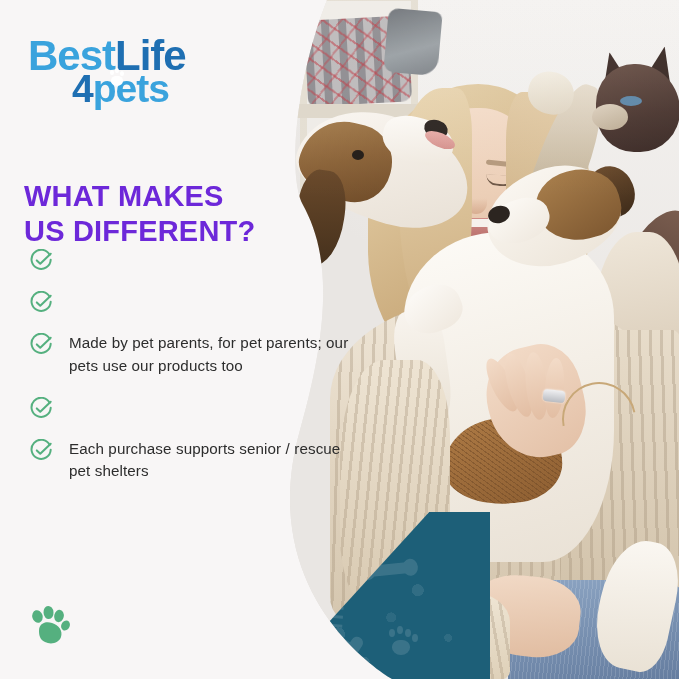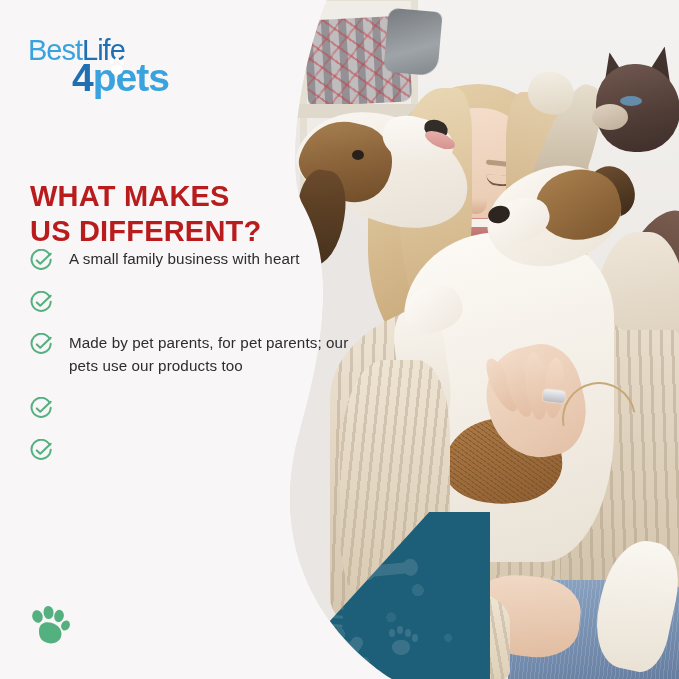--- a/index.html
+++ b/index.html
@@ -502,21 +502,21 @@
     left: 0; top: 0;
     width: 330px; height: 679px;
   }
 
   .logo {
     position: absolute;
     left: 28px; top: 38px;
     line-height: .84;
     user-select: none;
   }
-  .logo-line1 { font-size: 29px; font-weight: 400; letter-spacing: -1px; }
+  .logo-line1 { font-size: 42px; font-weight: 700; letter-spacing: -1px; }
   .logo-line2 { font-size: 39px; font-weight: 700; letter-spacing: -1px; margin-left: 44px; }
   .lg-best { color: #3aa3dd; }
   .lg-life { color: #1f6fb2; }
   .lg-four { color: #1f6fb2; }
   .lg-pets { color: #3aa3dd; position: relative; }
   .lg-paw {
     position: absolute;
     left: 18px; top: 9px;
     width: 12px; height: 10px;
     background: #ffffff;
@@ -524,23 +524,23 @@
   }
   .lg-paw::before {
     content: "";
     position: absolute; top: -6px; left: -1px;
     width: 4px; height: 5px; background: #ffffff; border-radius: 50%;
     box-shadow: 5px -2px 0 #fff, 10px 1px 0 #fff;
   }
 
   .heading {
     position: absolute;
-    left: 30px; top: 160px;
+    left: 24px; top: 160px;
     width: 280px;
-    color: #b91c1c;
+    color: #6d28d9;
     font-size: 29px;
     font-weight: 700;
     line-height: 1.18;
     letter-spacing: .2px;
   }
 
   .bullets {
     position: absolute;
     left: 30px; top: 248px;
     width: 330px;
@@ -670,21 +670,20 @@
       <span>US DIFFERENT?</span>
     </h1>
 
     <div class="bullets">
 
       <div class="bullet">
         <svg class="check" viewBox="0 0 24 24">
           <path d="M20.5 6.2 A10 10 0 1 0 21.6 11.2" fill="none" stroke="#55b07f" stroke-width="2.1" stroke-linecap="round"></path>
           <path d="M7.1 11.9 L10.7 15.4 L21.6 4.9" fill="none" stroke="#55b07f" stroke-width="2.1" stroke-linecap="round" stroke-linejoin="round"></path>
         </svg>
-        <div class="bullet-text">A small family business with heart</div>
       </div>
 
       <div class="bullet">
         <svg class="check" viewBox="0 0 24 24">
           <path d="M20.5 6.2 A10 10 0 1 0 21.6 11.2" fill="none" stroke="#55b07f" stroke-width="2.1" stroke-linecap="round"></path>
           <path d="M7.1 11.9 L10.7 15.4 L21.6 4.9" fill="none" stroke="#55b07f" stroke-width="2.1" stroke-linecap="round" stroke-linejoin="round"></path>
         </svg>
       </div>
 
       <div class="bullet">
@@ -700,20 +699,21 @@
           <path d="M20.5 6.2 A10 10 0 1 0 21.6 11.2" fill="none" stroke="#55b07f" stroke-width="2.1" stroke-linecap="round"></path>
           <path d="M7.1 11.9 L10.7 15.4 L21.6 4.9" fill="none" stroke="#55b07f" stroke-width="2.1" stroke-linecap="round" stroke-linejoin="round"></path>
         </svg>
       </div>
 
       <div class="bullet">
         <svg class="check" viewBox="0 0 24 24">
           <path d="M20.5 6.2 A10 10 0 1 0 21.6 11.2" fill="none" stroke="#55b07f" stroke-width="2.1" stroke-linecap="round"></path>
           <path d="M7.1 11.9 L10.7 15.4 L21.6 4.9" fill="none" stroke="#55b07f" stroke-width="2.1" stroke-linecap="round" stroke-linejoin="round"></path>
         </svg>
+        <div class="bullet-text">Each purchase supports senior / rescue pet shelters</div>
       </div>
 
     </div>
 
     <svg class="paw-mark" viewBox="0 0 44 42">
       <ellipse cx="11.5" cy="12.5" rx="5.2" ry="6.4" fill="#55b07f" transform="rotate(-16 11.5 12.5)"></ellipse>
       <ellipse cx="22.5" cy="8.5" rx="5.0" ry="6.6" fill="#55b07f" transform="rotate(-4 22.5 8.5)"></ellipse>
       <ellipse cx="33.0" cy="12.0" rx="4.8" ry="6.2" fill="#55b07f" transform="rotate(12 33 12)"></ellipse>
       <ellipse cx="39.5" cy="21.5" rx="4.2" ry="5.2" fill="#55b07f" transform="rotate(26 39.5 21.5)"></ellipse>
       <path d="M13 27 C13 19 20 17 26 19 C33 21 37 27 35 33 C33 39 25 41 19 38 C14 36 13 31 13 27 Z" fill="#55b07f"></path>

